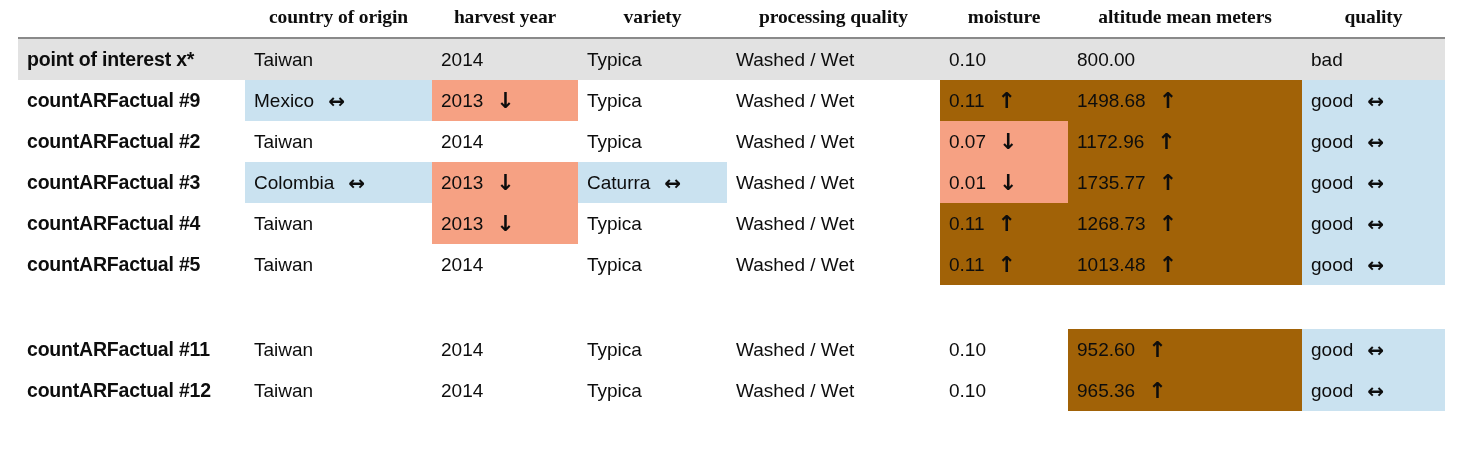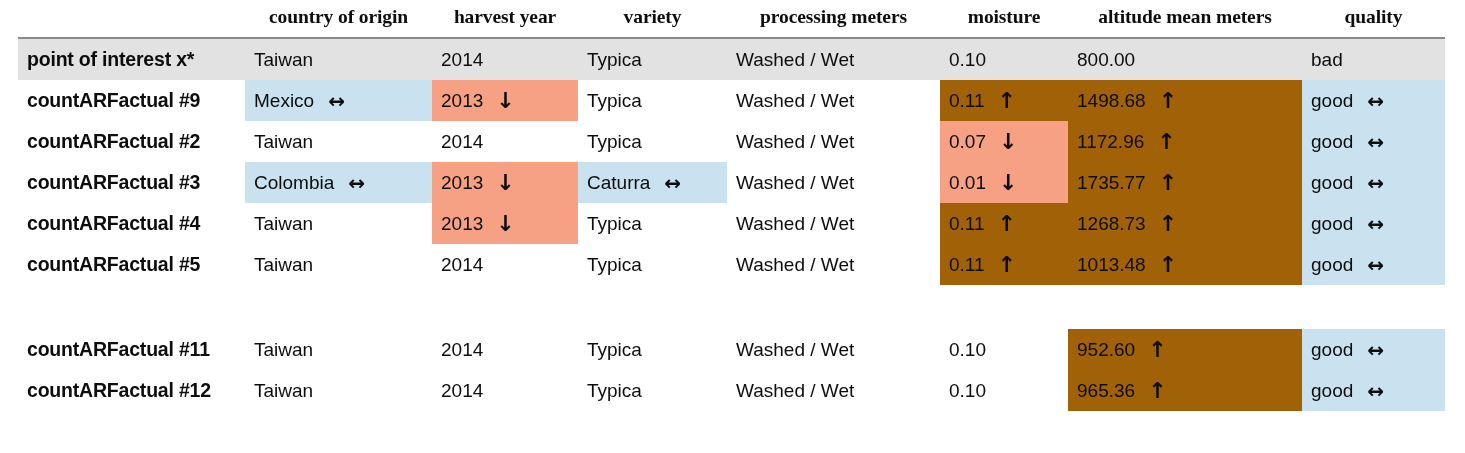--- a/index.html
+++ b/index.html
@@ -125,21 +125,21 @@
       <col class="c-moisture">
       <col class="c-altitude">
       <col class="c-quality">
     </colgroup>
     <thead>
       <tr class="head-row">
         <th class="blank"></th>
         <th>country of origin</th>
         <th>harvest year</th>
         <th>variety</th>
-        <th>processing meters</th>
+        <th>processing quality</th>
         <th>moisture</th>
         <th>altitude mean meters</th>
         <th>quality</th>
       </tr>
     </thead>
     <tbody id="tbody">
         <tr class="poi">
           <td class="rowlabel">point of interest x*</td>
           <td>
             <div class="cell fill-none">

